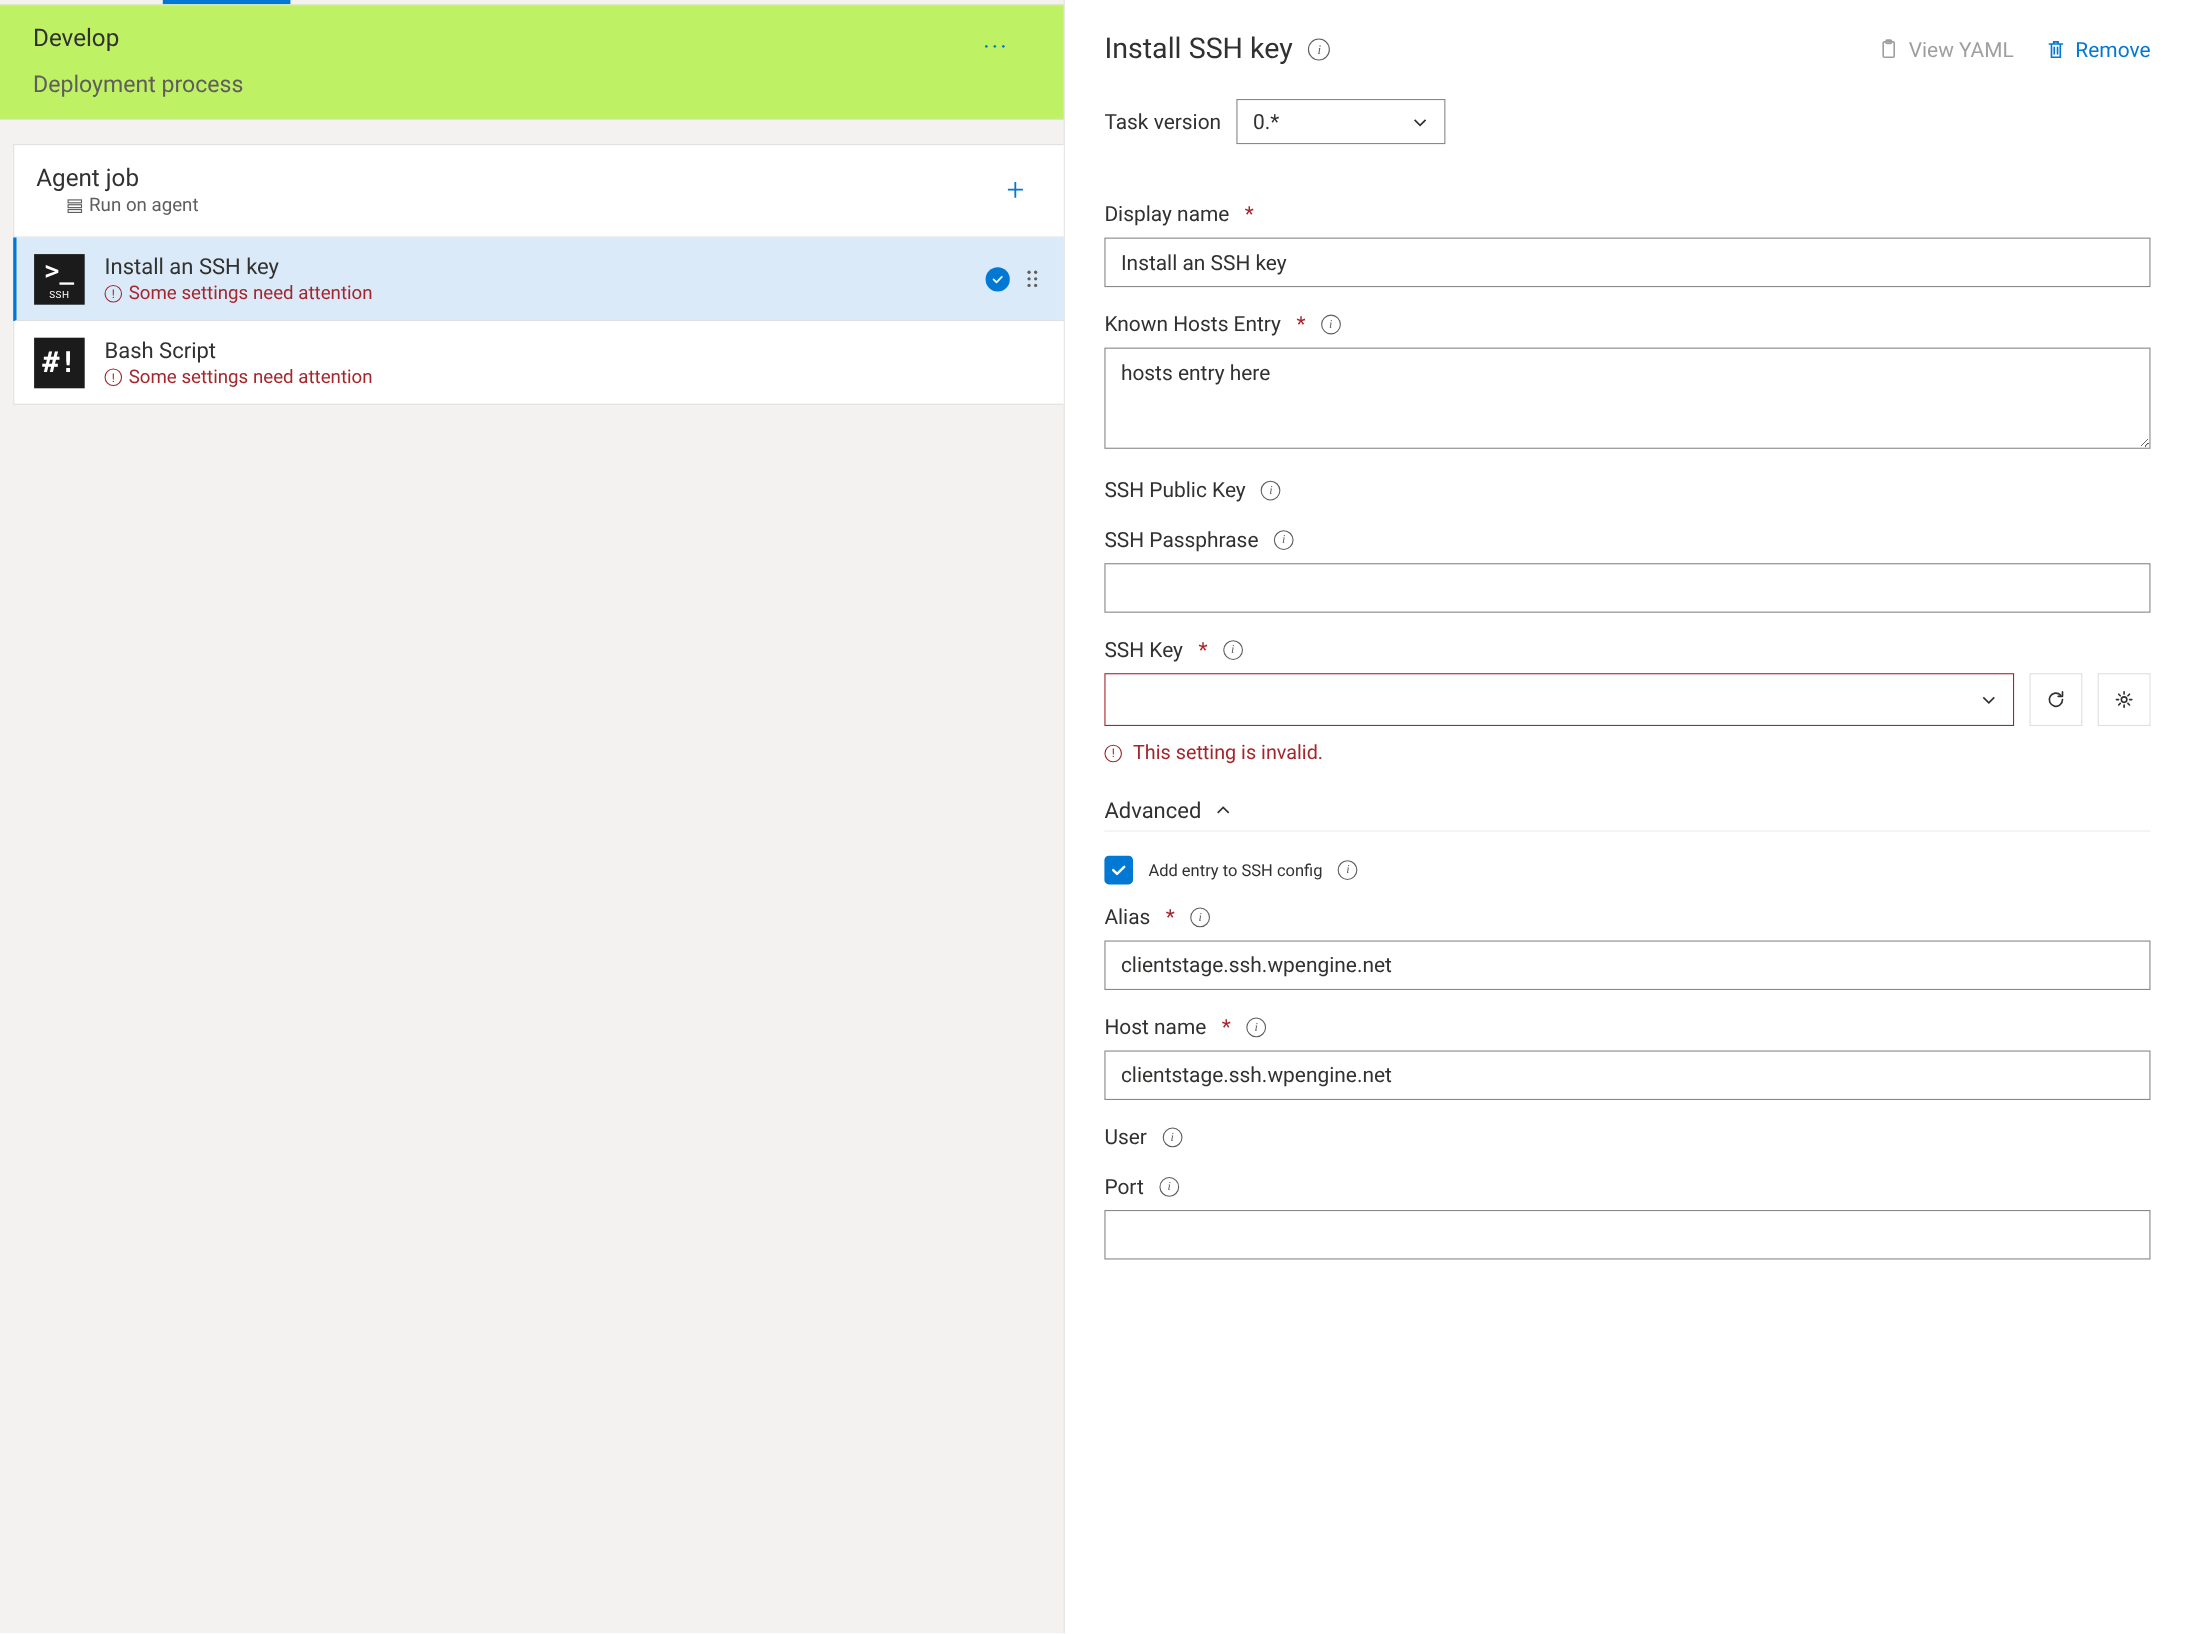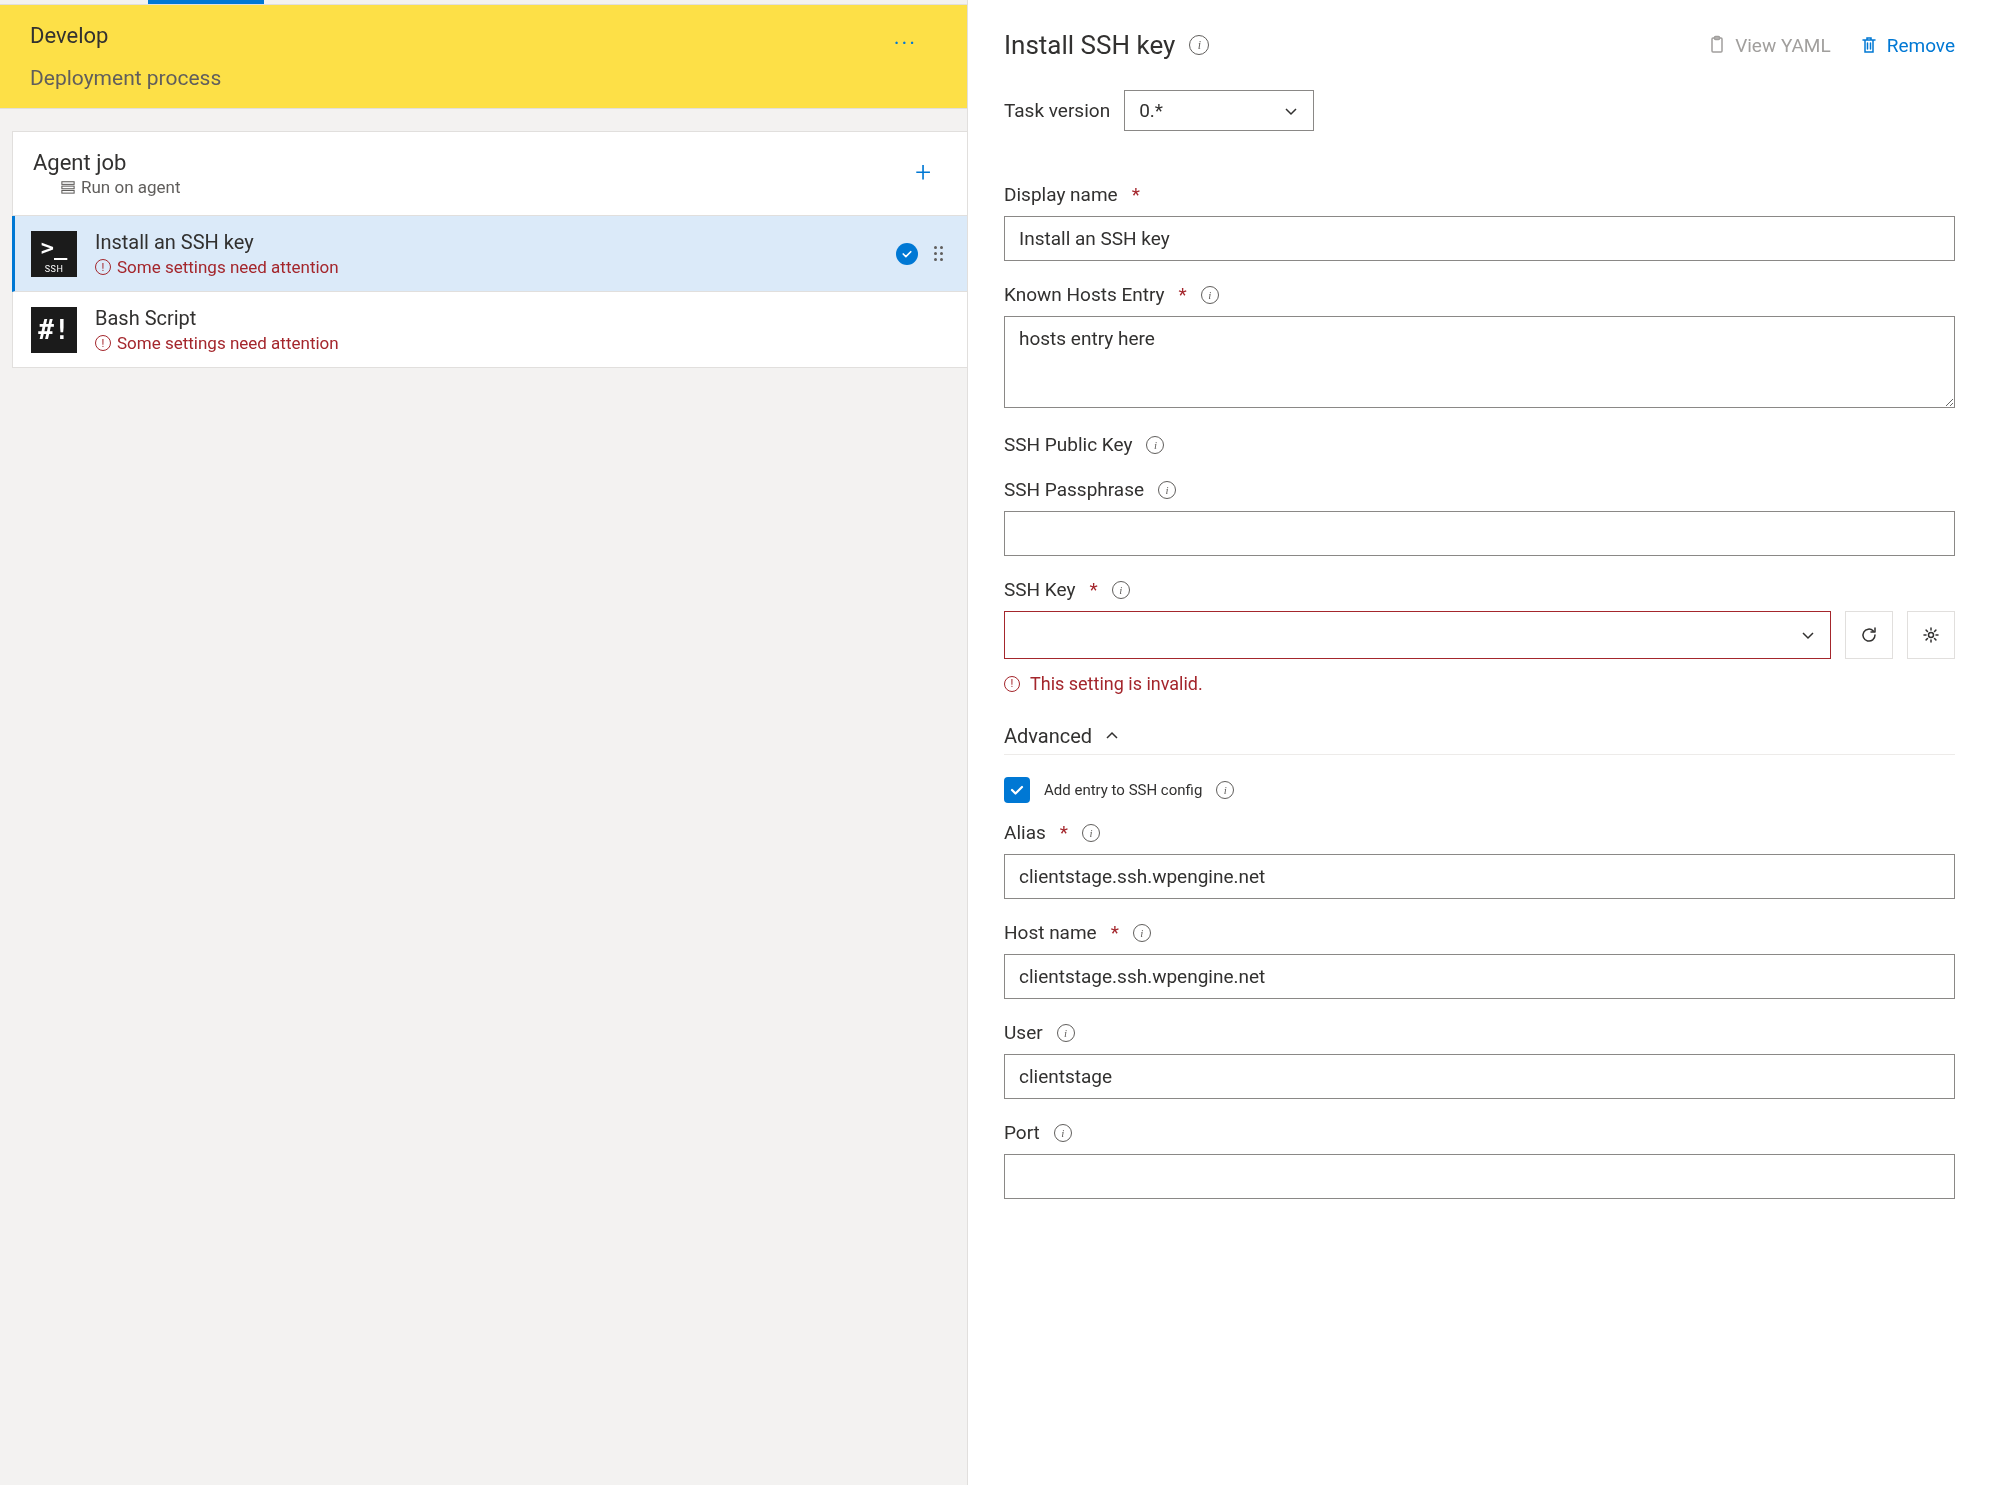--- a/index.html
+++ b/index.html
@@ -27,21 +27,21 @@
     overflow-y: auto;
   }
   .tab-indicator {
     height: 4px;
     width: 116px;
     background: #0078d4;
     margin-left: 148px;
   }
   .top-border { border-top: 1px solid #e1dfdd; }
   .stage-header {
-    background: #fde047;
+    background: #bef264;
     border-bottom: 1px solid #e1dfdd;
     padding: 18px 30px 18px 30px;
     display: flex;
     align-items: flex-start;
     justify-content: space-between;
   }
   .stage-header .title { font-size: 22px; color: #323130; font-weight: 400; }
   .stage-header .subtitle { font-size: 21px; color: #605e5c; margin-top: 18px; }
   .more-btn { font-size: 22px; color: #0078d4; letter-spacing: 2px; cursor: pointer; padding-right: 20px; padding-top: 8px; }
   .agent-job {
@@ -357,21 +357,20 @@
         <span class="info-icon sm">i</span>
       </div>
       <input class="text-input" value="clientstage.ssh.wpengine.net" style="">
     </div>
 
     <div class="form-row">
       <div class="label">
         <span>User</span>
         <span class="info-icon sm">i</span>
       </div>
-      <input class="text-input" value="clientstage" style="">
     </div>
 
     <div class="form-row">
       <div class="label">
         <span>Port</span>
         <span class="info-icon sm">i</span>
       </div>
       <input class="text-input" value="" style="">
     </div>
 

